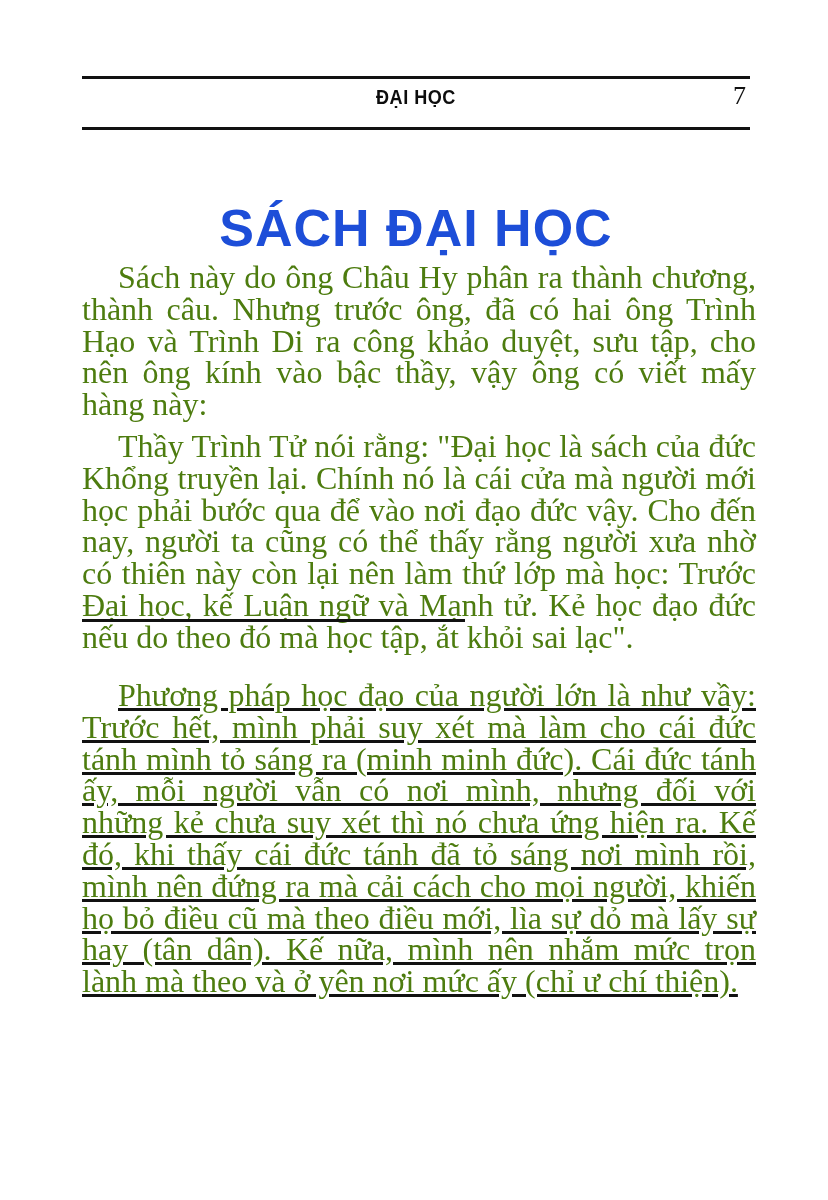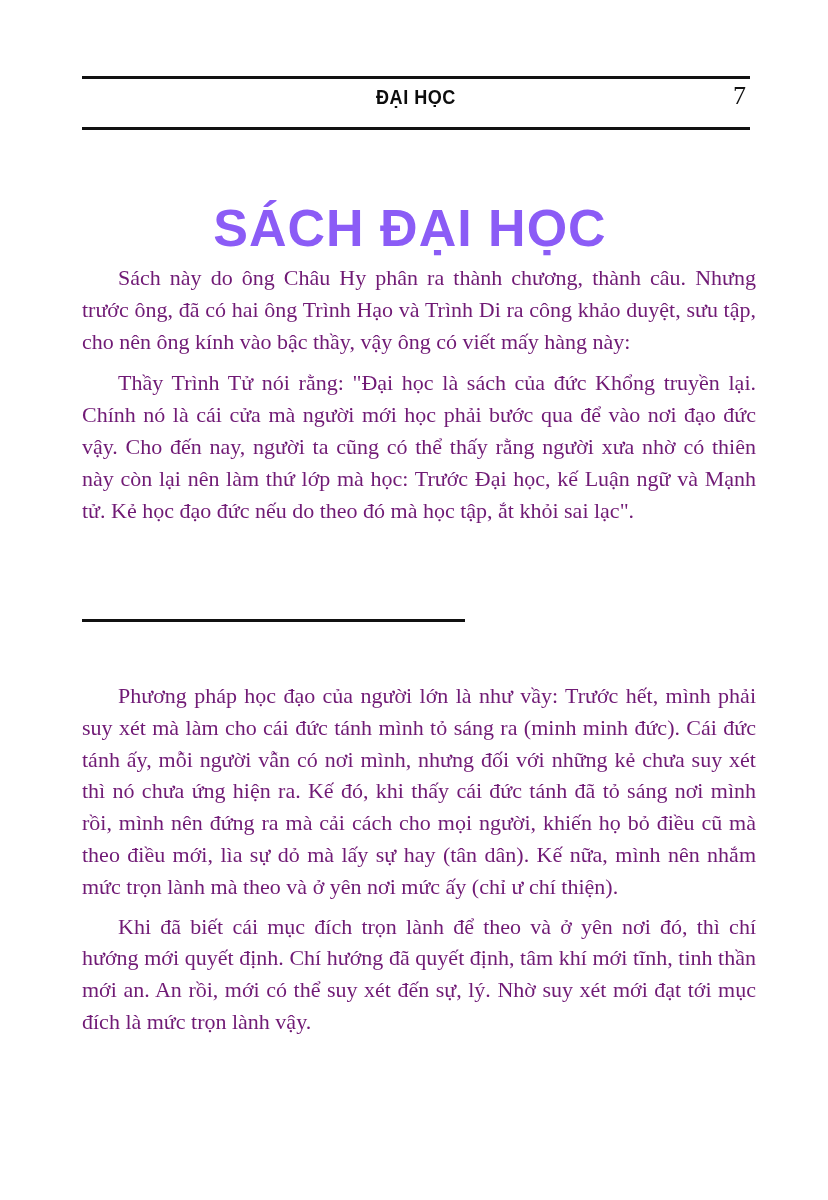--- a/index.html
+++ b/index.html
@@ -59,67 +59,68 @@
     right: 4px;
     top: 2px;
     font-family: "Liberation Serif", "DejaVu Serif", serif;
     font-size: 26px;
     color: #111111;
   }
 
   
   .doc-title {
     position: absolute;
-    left: 76px;
+    left: 82px;
     top: 163px;
     width: 668px;
     text-align: center;
     font-family: "Liberation Sans", "DejaVu Sans", sans-serif;
     font-weight: bold;
     font-size: 52px;
     letter-spacing: 1px;
-    color: #8b5cf6;
+    color: #1d4ed8;
     white-space: nowrap;
   }
 
   
   .body-text {
     position: absolute;
     left: 82px;
     top: 262px;
     width: 674px;
   }
   .para {
     margin: 0 0 0 0;
     text-align: justify;
     text-justify: inter-word;
-    font-size: 22px;
+    font-size: 32px;
     line-height: 31.8px;
     text-indent: 36px;
-    color: #701a75;
+    color: #4d7c0f;
   }
   .para + .para {
     margin-top: 10px;
   }
 
   
   .section-divider {
     position: absolute;
     left: 82px;
     top: 619px;
     width: 383px;
     height: 3px;
     background: #111111;
   }
 
   .body-text-lower {
     position: absolute;
     left: 82px;
     top: 680px;
     width: 674px;
+    text-decoration: underline;
   }
   .body-text-lower .para + .para {
     margin-top: 8px;
   }
 </style>
 </head>
 <body>
 
 <div class="page">
 
@@ -136,16 +137,15 @@
 
   <div class="body-text">
     <p class="para">Sách này do ông Châu Hy phân ra thành chương, thành câu. Nhưng trước ông, đã có hai ông Trình Hạo và Trình Di ra công khảo duyệt, sưu tập, cho nên ông kính vào bậc thầy, vậy ông có viết mấy hàng này:</p>
     <p class="para">Thầy Trình Tử nói rằng: "Đại học là sách của đức Khổng truyền lại. Chính nó là cái cửa mà người mới học phải bước qua để vào nơi đạo đức vậy. Cho đến nay, người ta cũng có thể thấy rằng người xưa nhờ có thiên này còn lại nên làm thứ lớp mà học: Trước Đại học, kế Luận ngữ và Mạnh tử. Kẻ học đạo đức nếu do theo đó mà học tập, ắt khỏi sai lạc".</p>
   </div>
 
   <div class="section-divider"></div>
 
   <div class="body-text-lower">
     <p class="para">Phương pháp học đạo của người lớn là như vầy: Trước hết, mình phải suy xét mà làm cho cái đức tánh mình tỏ sáng ra (minh minh đức). Cái đức tánh ấy, mỗi người vẫn có nơi mình, nhưng đối với những kẻ chưa suy xét thì nó chưa ứng hiện ra. Kế đó, khi thấy cái đức tánh đã tỏ sáng nơi mình rồi, mình nên đứng ra mà cải cách cho mọi người, khiến họ bỏ điều cũ mà theo điều mới, lìa sự dỏ mà lấy sự hay (tân dân). Kế nữa, mình nên nhắm mức trọn lành mà theo và ở yên nơi mức ấy (chỉ ư chí thiện).</p>
-    <p class="para">Khi đã biết cái mục đích trọn lành để theo và ở yên nơi đó, thì chí hướng mới quyết định. Chí hướng đã quyết định, tâm khí mới tĩnh, tinh thần mới an. An rồi, mới có thể suy xét đến sự, lý. Nhờ suy xét mới đạt tới mục đích là mức trọn lành vậy.</p>
   </div>
 
 </div>
 
 </body></html>

